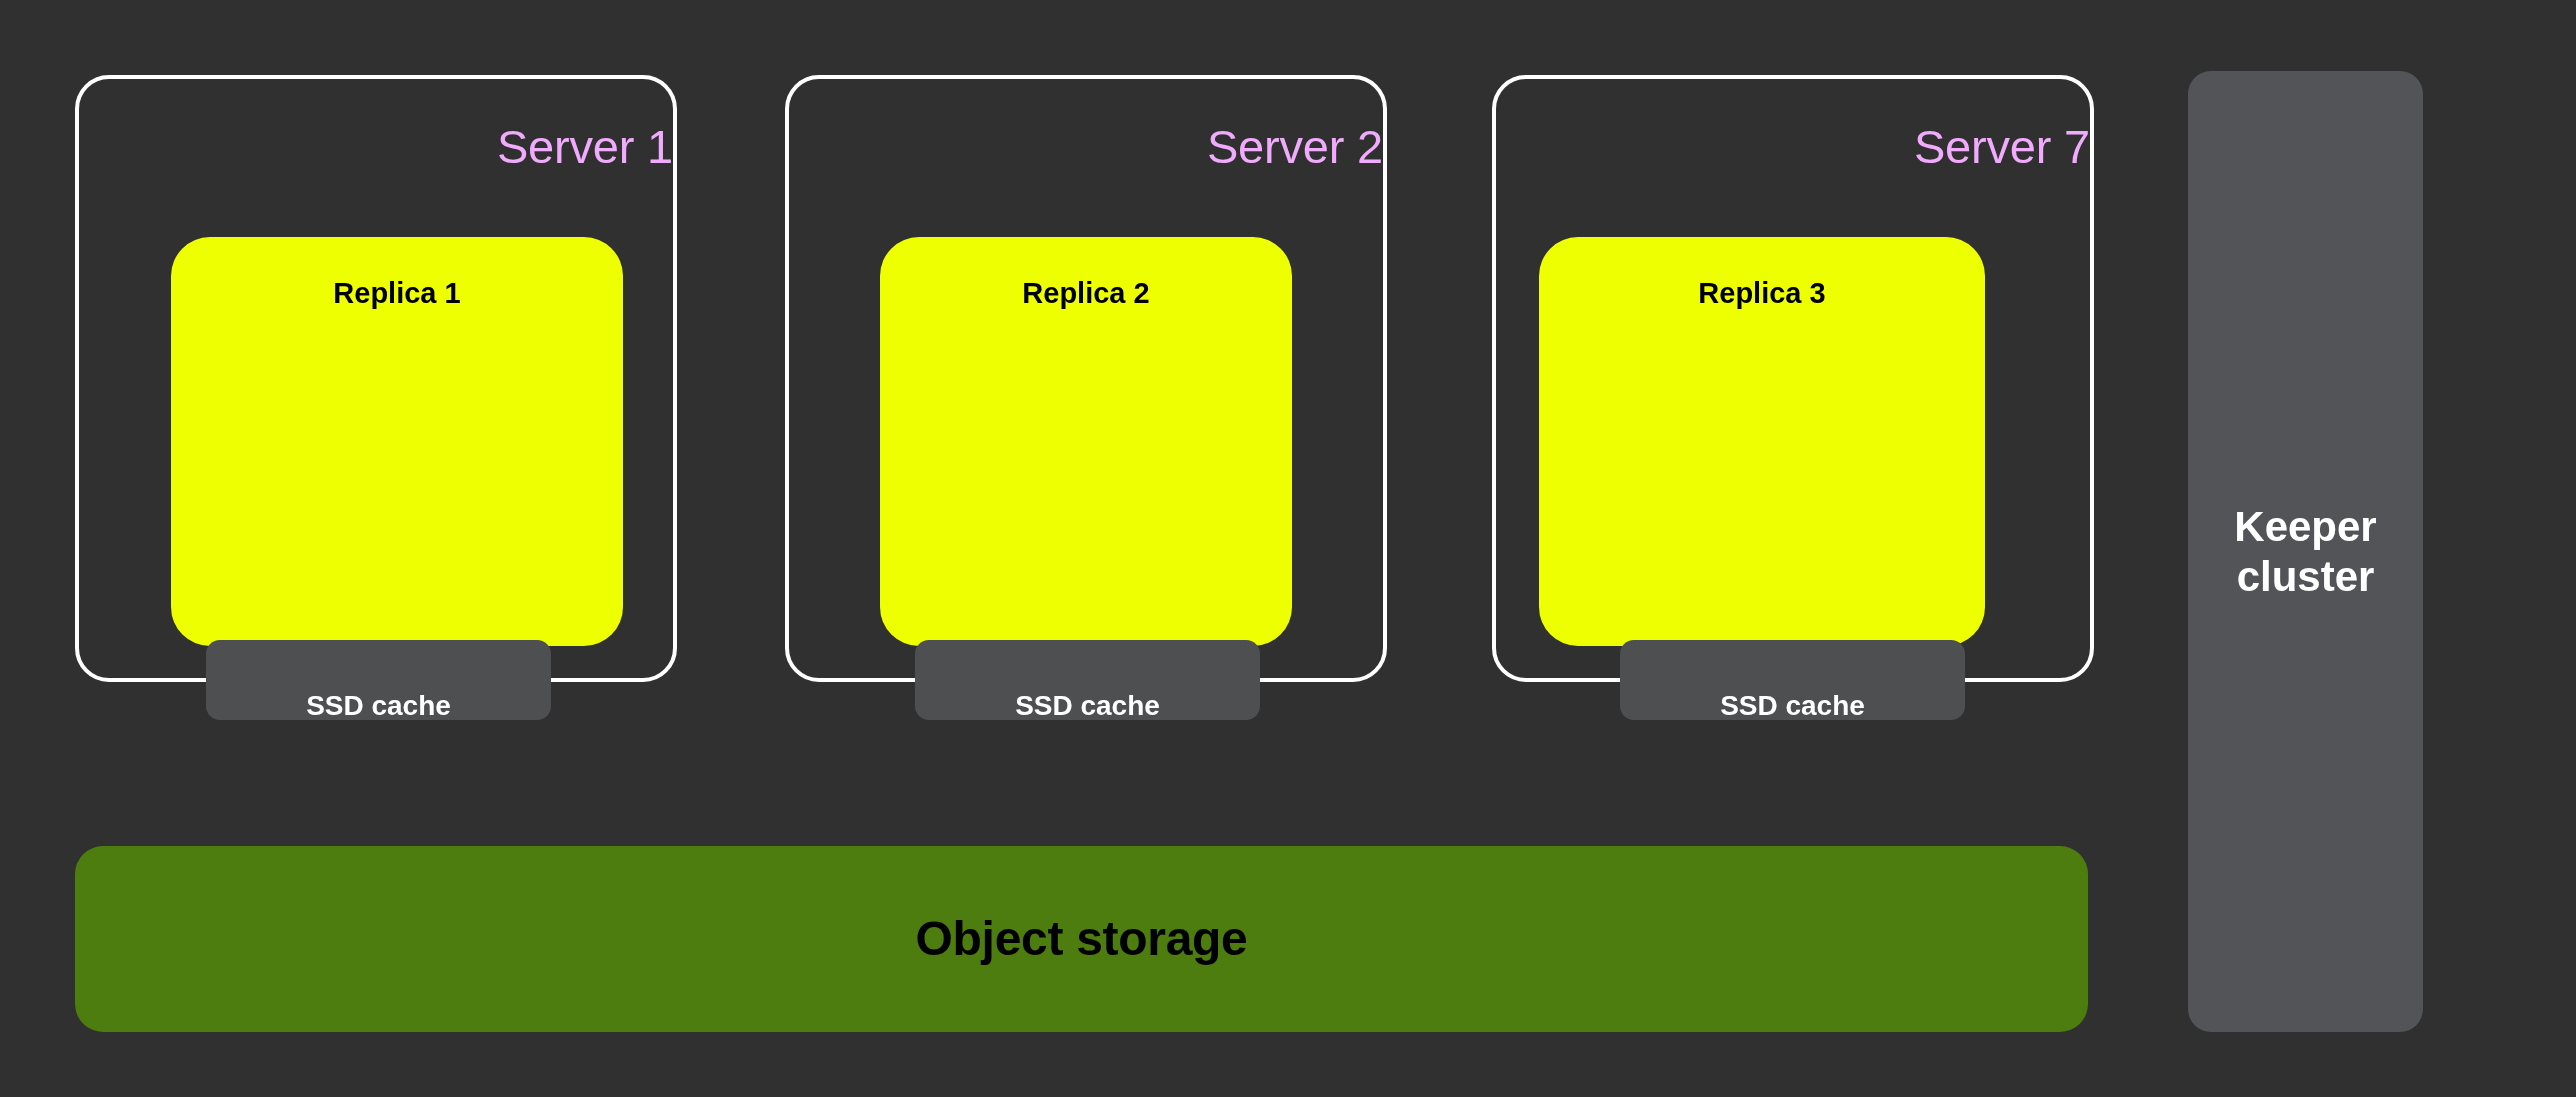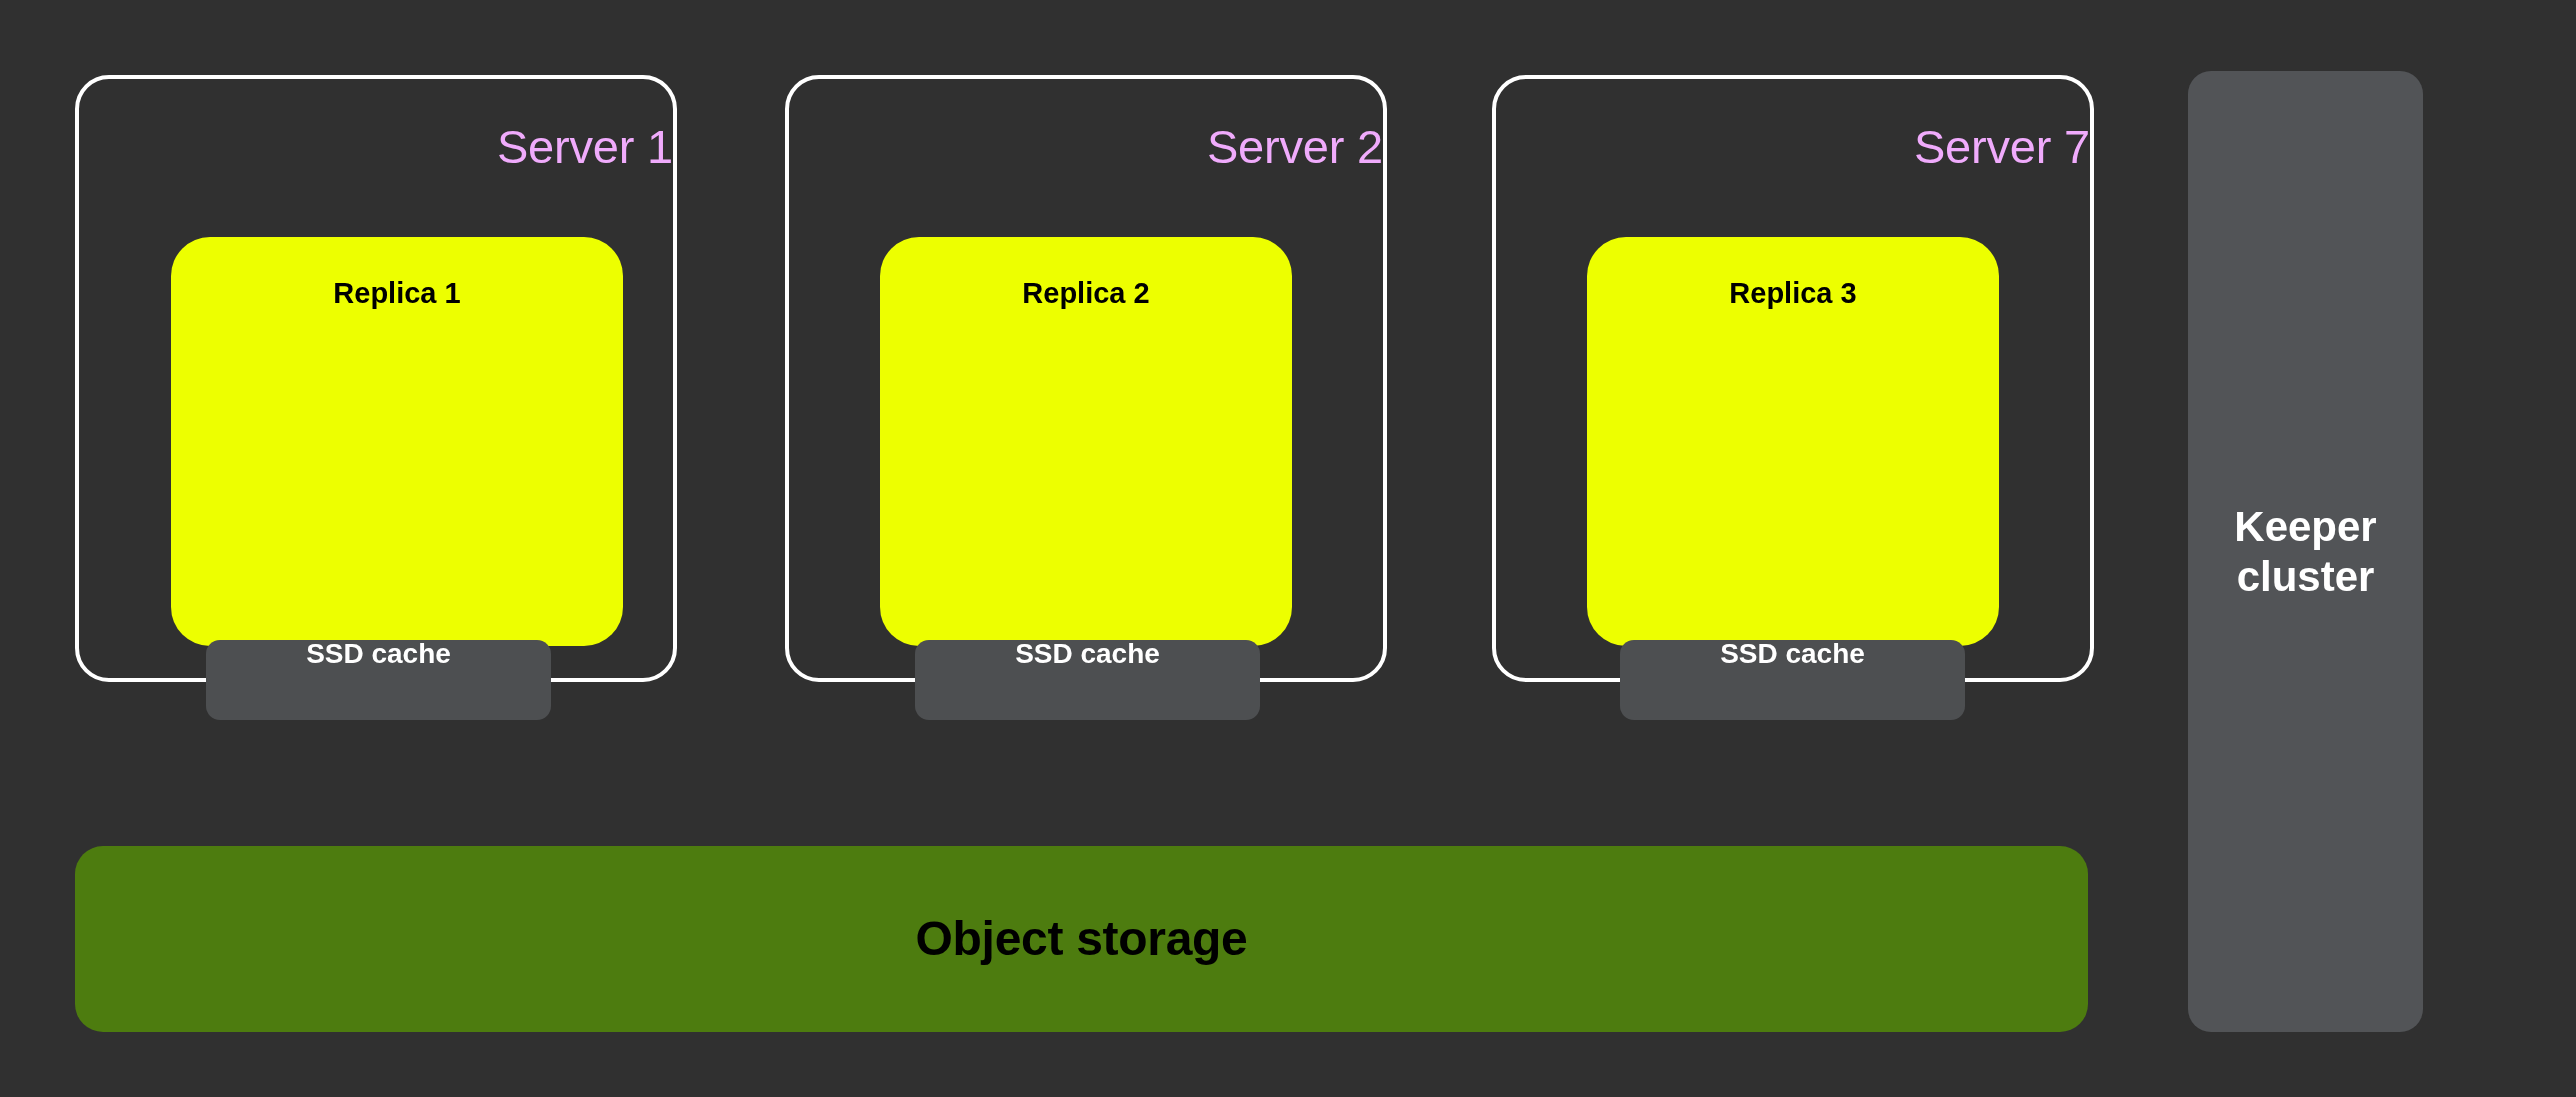--- a/index.html
+++ b/index.html
@@ -55,21 +55,21 @@
   .replica {
     position: absolute;
     top: 237px;
     width: 412px;
     height: 409px;
     border-radius: 39px;
     background: #EDFF00;
   }
   .replica.r1 { left: 171px; padding-left: 40px; }
   .replica.r2 { left: 880px; text-decoration: underline; }
-  .replica.r3 { left: 1587px; }
+  .replica.r3 { left: 1539px; padding-left: 34px; }
 
   .replica-label {
     position: absolute;
     top: 42px;
     left: 0;
     right: 0;
     text-align: center;
     color: #000000;
     font-size: 29px;
     font-weight: 700;
@@ -79,21 +79,21 @@
 
   
   .ssd-cache {
     position: absolute;
     top: 640px;
     width: 345px;
     height: 80px;
     border-radius: 14px;
     background: #4D4F51;
     display: flex;
-    align-items: flex-start;
+    align-items: flex-end;
     justify-content: center;
   }
   .ssd-cache.c1 { left: 206px; }
   .ssd-cache.c2 { left: 915px; }
   .ssd-cache.c3 { left: 1620px; }
 
   .ssd-label {
     color: #ffffff;
     font-size: 28px;
     font-weight: 700;

